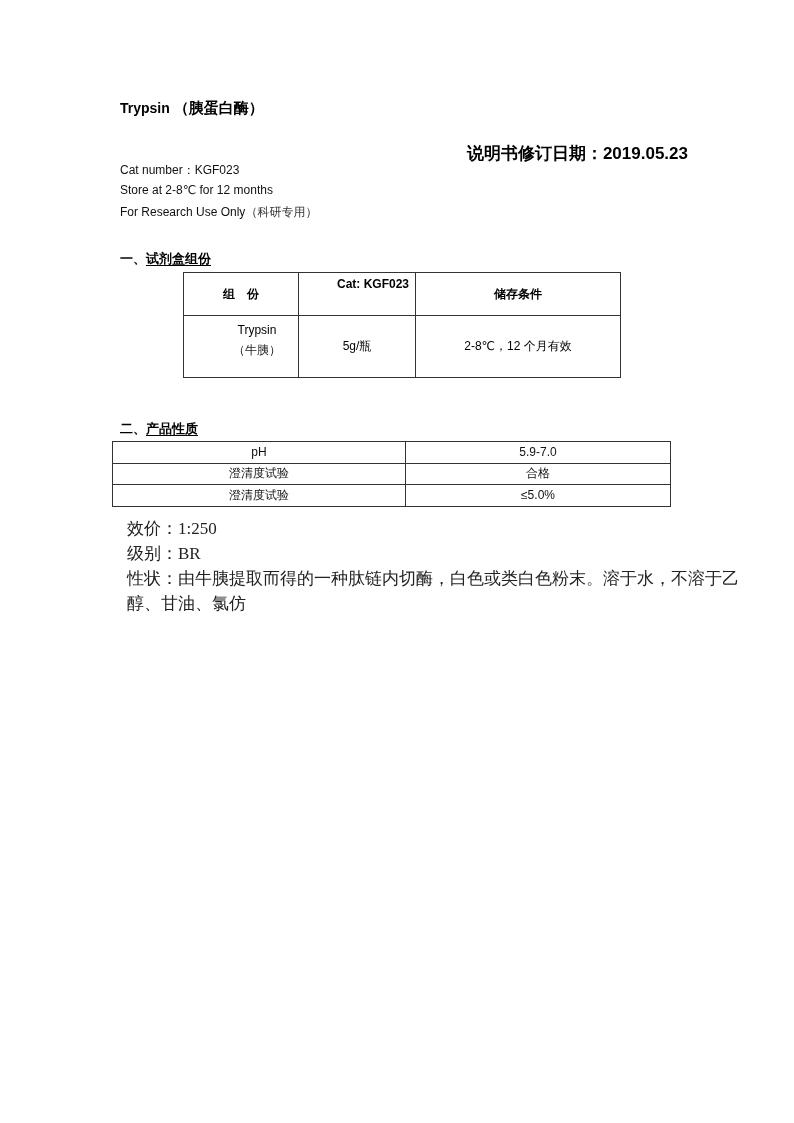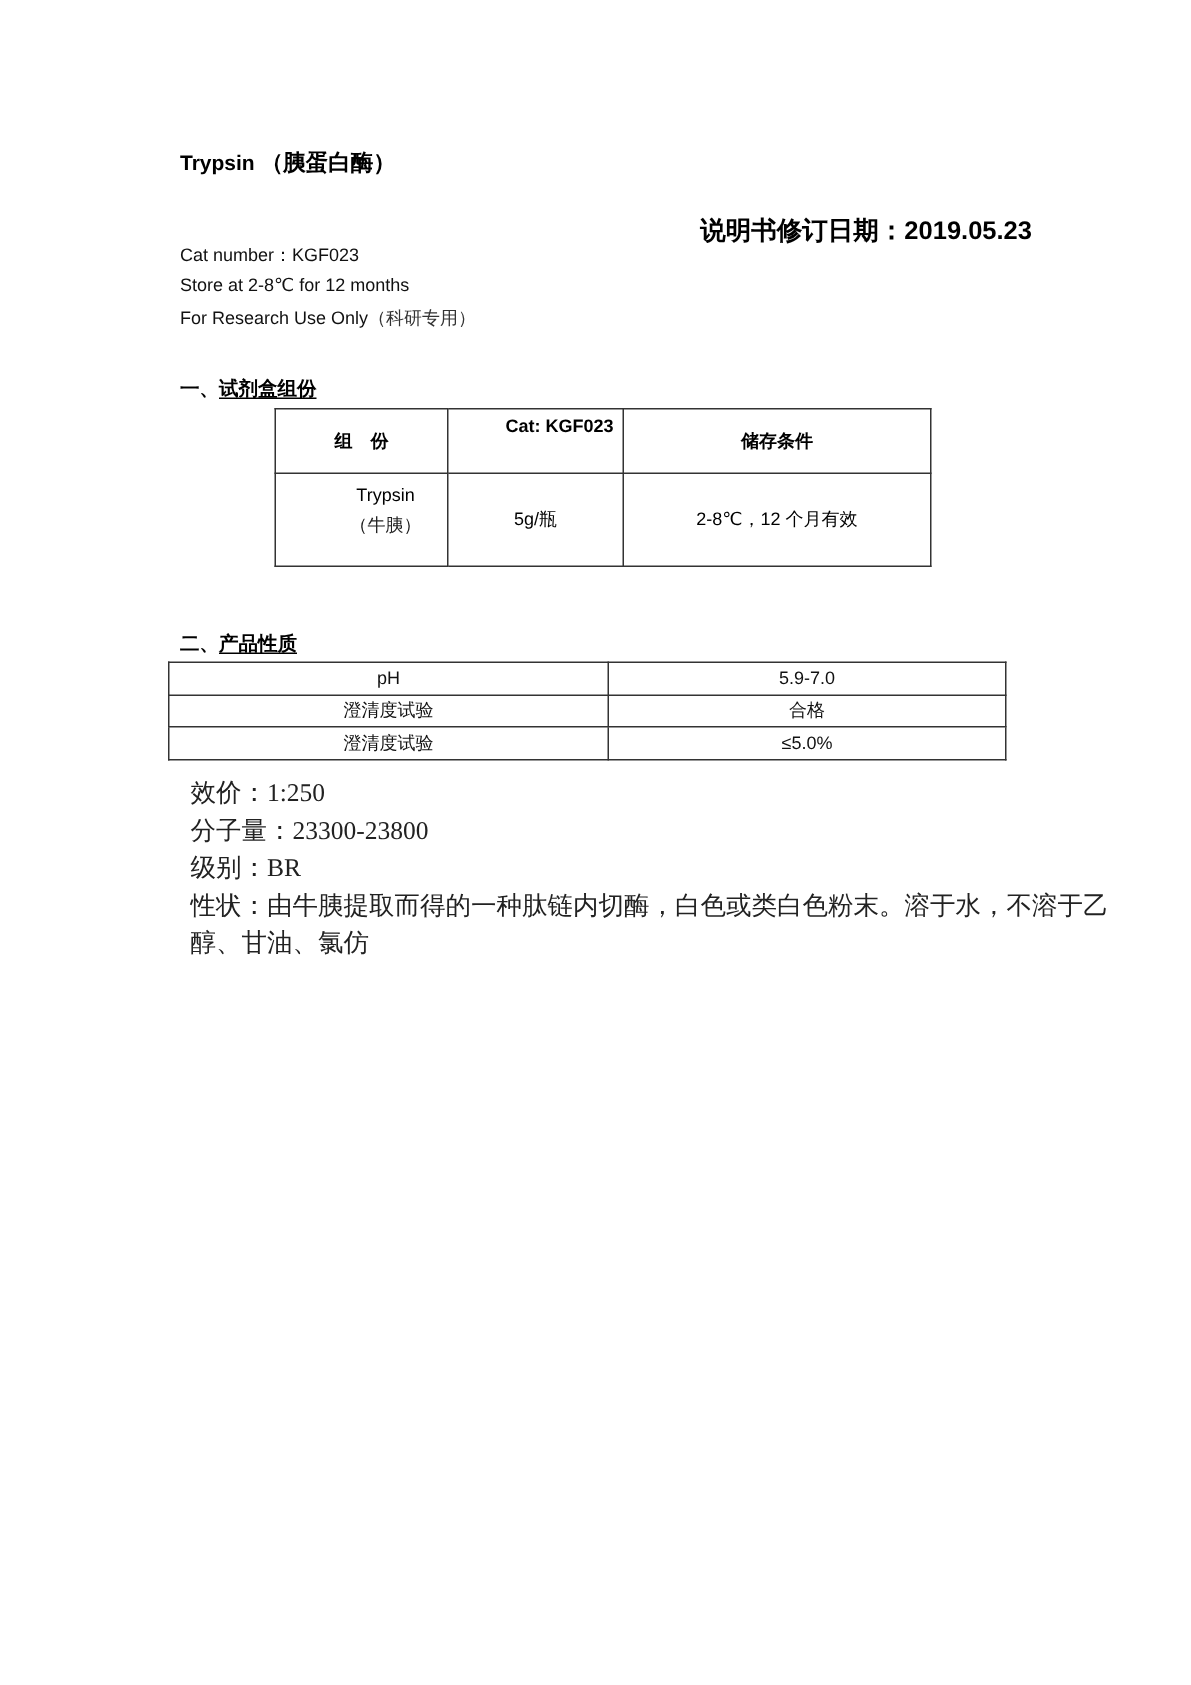--- a/index.html
+++ b/index.html
@@ -113,19 +113,18 @@
   </tr>
   <tr>
     <td>澄清度试验</td>
     <td>≤5.0%</td>
   </tr>
 </tbody>
   </table>
 
 <div class="abs details-block serif">
   <div>效价：1:250</div>
-  <div>分子量：23300-23800</div>
   <div>级别：BR</div>
   <div class="wrap">
     <span style="display:block; white-space:nowrap;">性状：由牛胰提取而得的一种肽链内切酶，白色或类白色粉末。溶于水，不溶于乙</span>
     <span style="display:block; white-space:nowrap;">醇、甘油、氯仿</span>
   </div>
 </div>
 
 </body></html>

